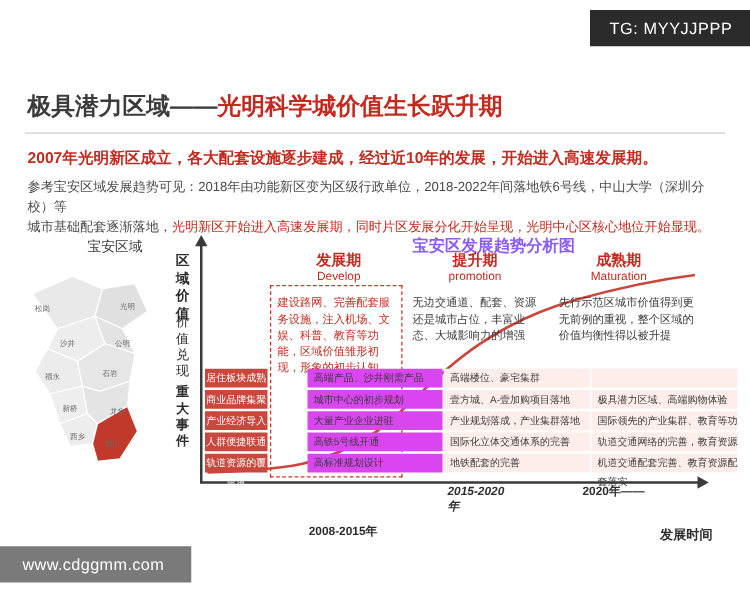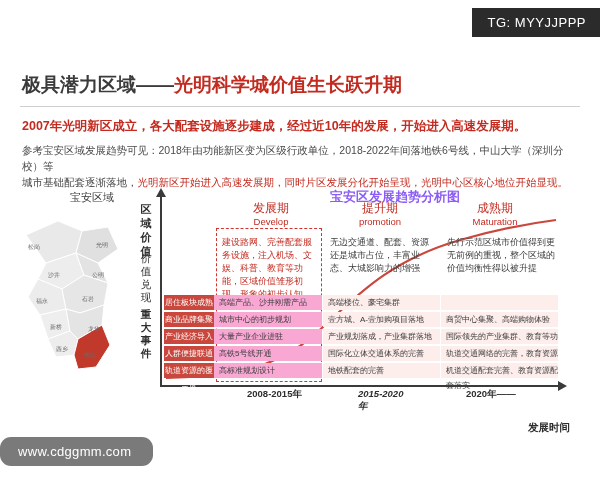--- a/index.html
+++ b/index.html
@@ -33,21 +33,20 @@
   }
   
   .wm {
     position: absolute;
     left: 0; bottom: 14px;
     background: #7a7a7a;
     color: #ffffff;
     font-size: 13px;
     padding: 7px 22px 7px 18px;
     letter-spacing: 0.3px;
-    border-radius: 11px;
   }
   
   .headline {
     position: absolute;
     left: 22px; top: 72px;
     font-size: 19px;
     font-weight: bold;
     color: #3b3b3b;
     white-space: nowrap;
   }
@@ -170,21 +169,21 @@
   }
 
   
   .phase {
     position: absolute;
     text-align: center;
     line-height: 13px;
   }
   .phase .cn {
     font-size: 12px;
-    font-weight: normal;
+    font-weight: bold;
     color: #c32b20;
     display: block;
   }
   .phase .en {
     font-size: 9.5px;
     color: #c32b20;
     display: block;
   }
   .phase.p1 { left: 236px; top: 202px; width: 70px; }
   .phase.p2 { left: 340px; top: 202px; width: 80px; }
@@ -235,34 +234,34 @@
     text-align: center;
     flex: none;
   }
   .ev-c1, .ev-c2, .ev-c3 {
     font-size: 8px;
     line-height: 15px;
     color: #3b3b3b;
     padding-left: 5px;
     box-sizing: border-box;
   }
-  .ev-c1 { width: 108px; background: #f9a8d4; flex: none; }
+  .ev-c1 { width: 108px; background: #d946ef; flex: none; margin-left: 32px; }
   .ev-c2 { width: 117px; background: #fdeeec; flex: none; margin-left: 1px; }
   .ev-c3 { width: 117px; background: #fdeeec; flex: none; margin-left: 1px; }
 
   
   .xtick {
     position: absolute;
     font-size: 9.5px;
     font-weight: bold;
     color: #2d2d2d;
     top: 388px;
     line-height: 12px;
   }
-  .xtick.t1 { left: 247px; }
+  .xtick.t1 { left: 247px; margin-top: 32px; }
   .xtick.t2 { left: 358px; font-style: italic; }
   .xtick.t3 { left: 466px; }
 
   
   .curve {
     position: absolute;
     left: 160px; top: 196px;
     width: 400px; height: 192px;
   }
 </style>
@@ -355,21 +354,21 @@
     <div class="ev-row">
       <div class="ev-tag">居住板块成熟度</div>
       <div class="ev-c1">高端产品、沙井刚需产品</div>
       <div class="ev-c2">高端楼位、豪宅集群</div>
       <div class="ev-c3"></div>
     </div>
     <div class="ev-row">
       <div class="ev-tag">商业品牌集聚度</div>
       <div class="ev-c1">城市中心的初步规划</div>
       <div class="ev-c2">壹方城、A-壹加购项目落地</div>
-      <div class="ev-c3">商贸中心集聚、高端购物体验</div>
+      <div class="ev-c3">极具潜力区域、高端购物体验</div>
     </div>
     <div class="ev-row">
       <div class="ev-tag">产业经济导入度</div>
       <div class="ev-c1">大量产业企业进驻</div>
       <div class="ev-c2">产业规划落成，产业集群落地</div>
       <div class="ev-c3">国际领先的产业集群、教育等功能</div>
     </div>
     <div class="ev-row">
       <div class="ev-tag">人群便捷联通度</div>
       <div class="ev-c1">高铁5号线开通</div>

